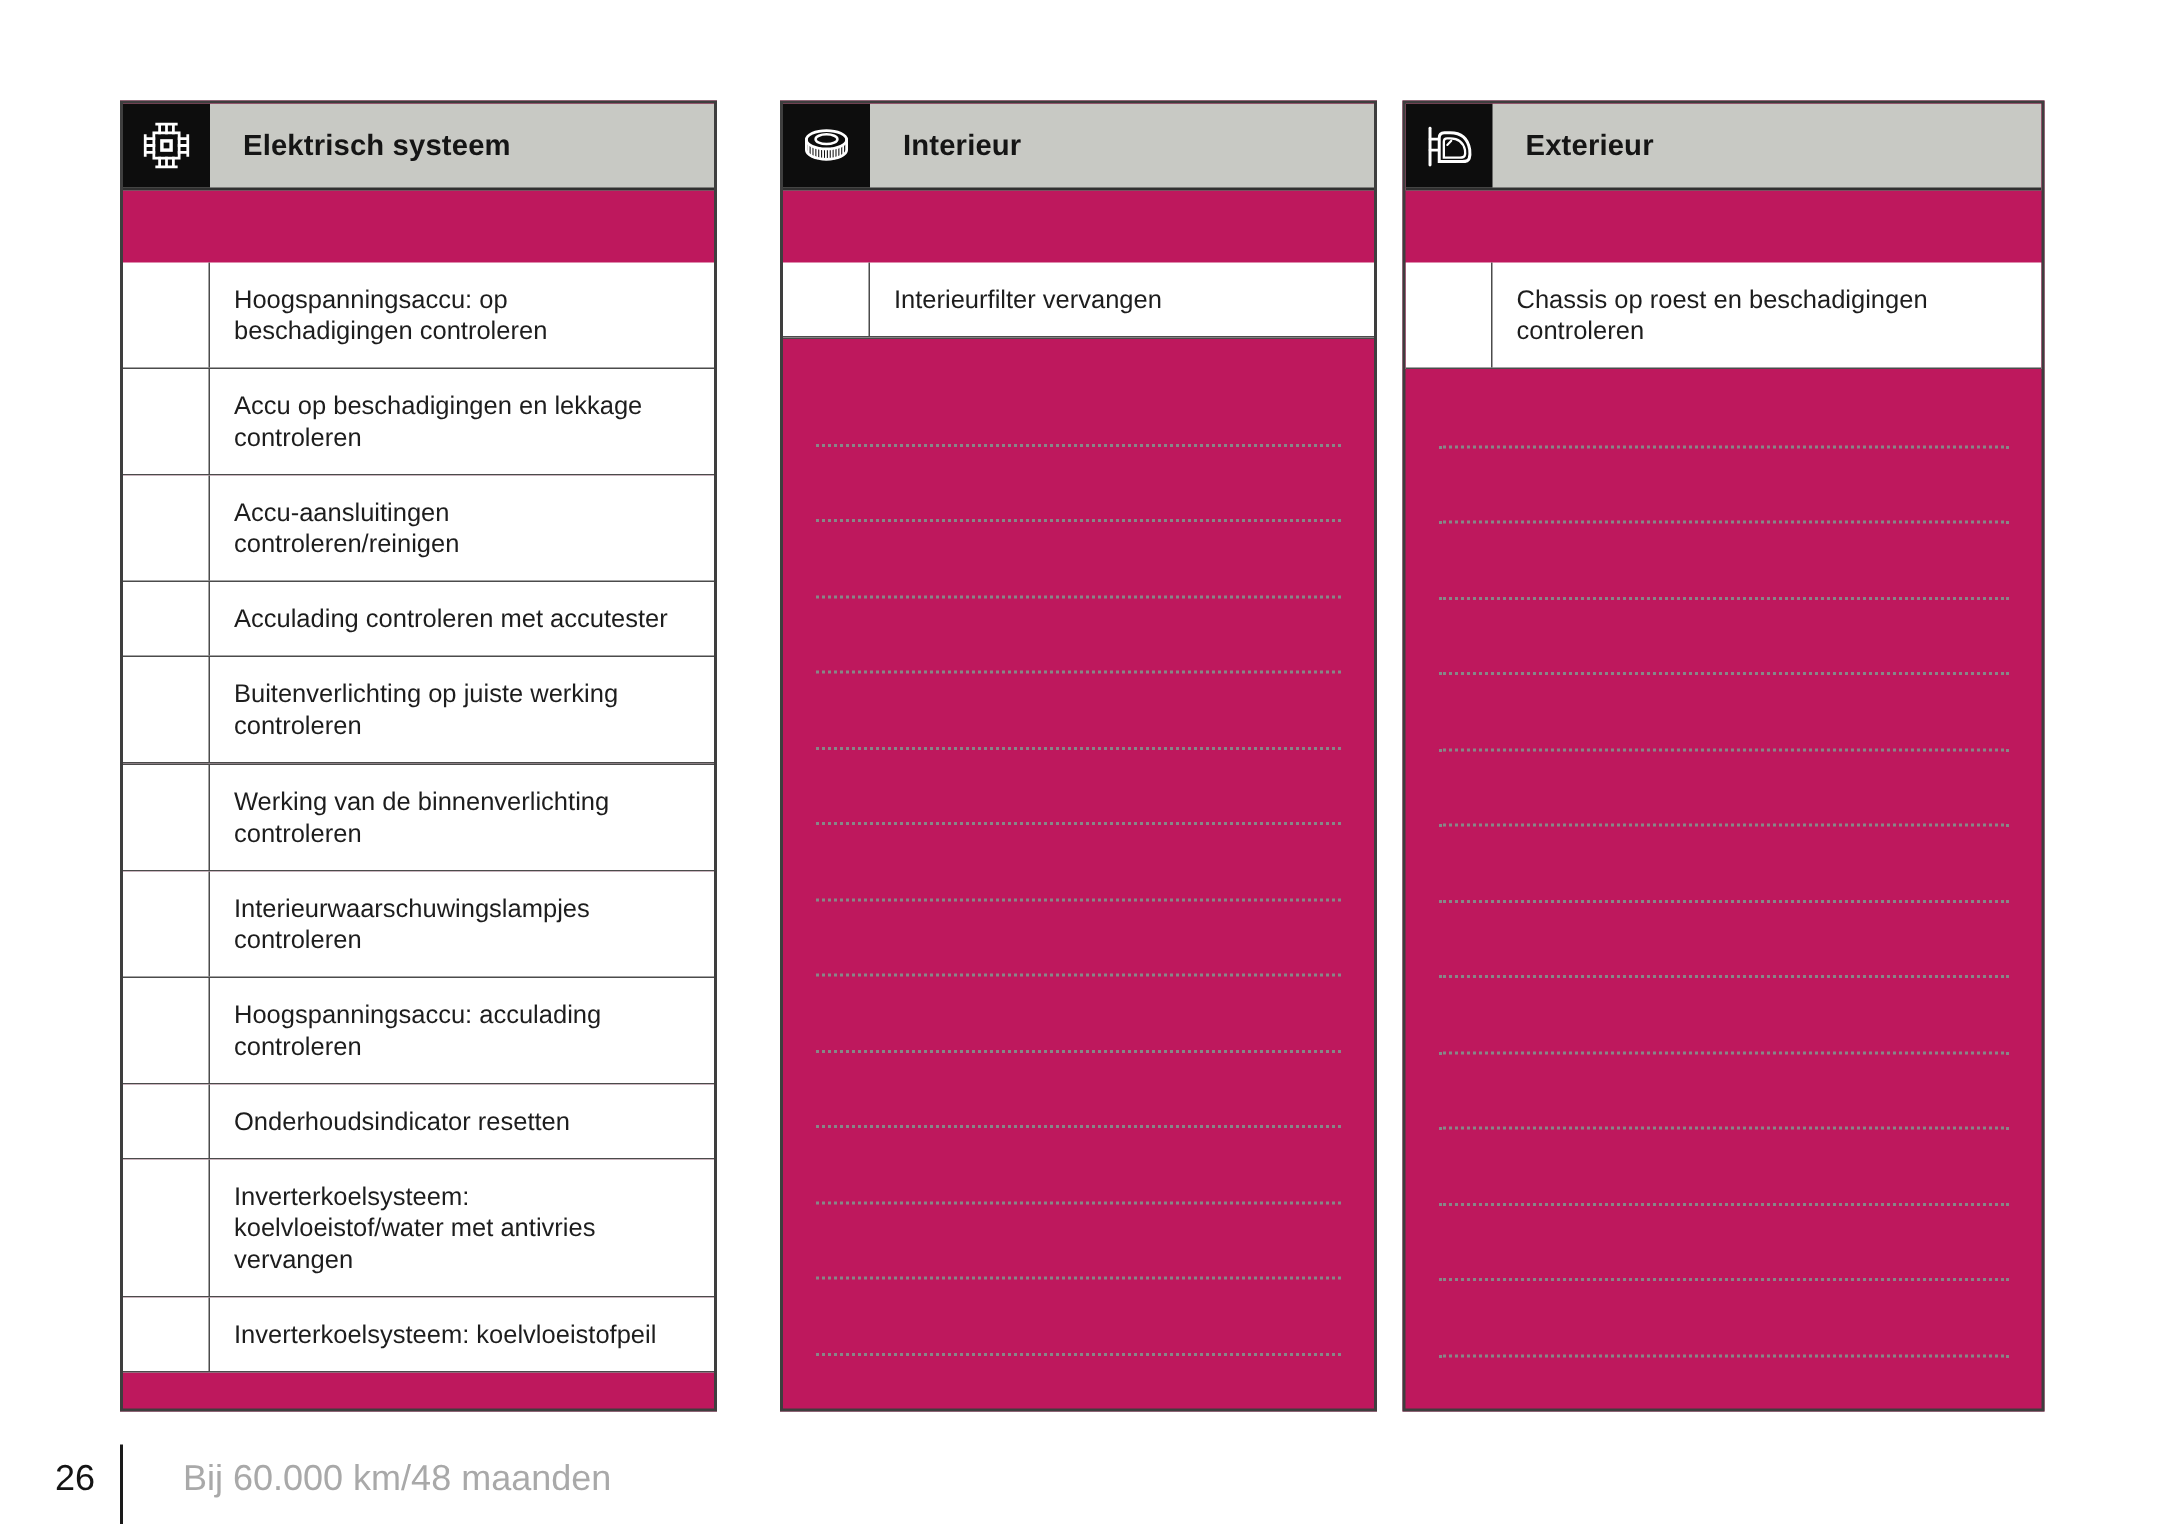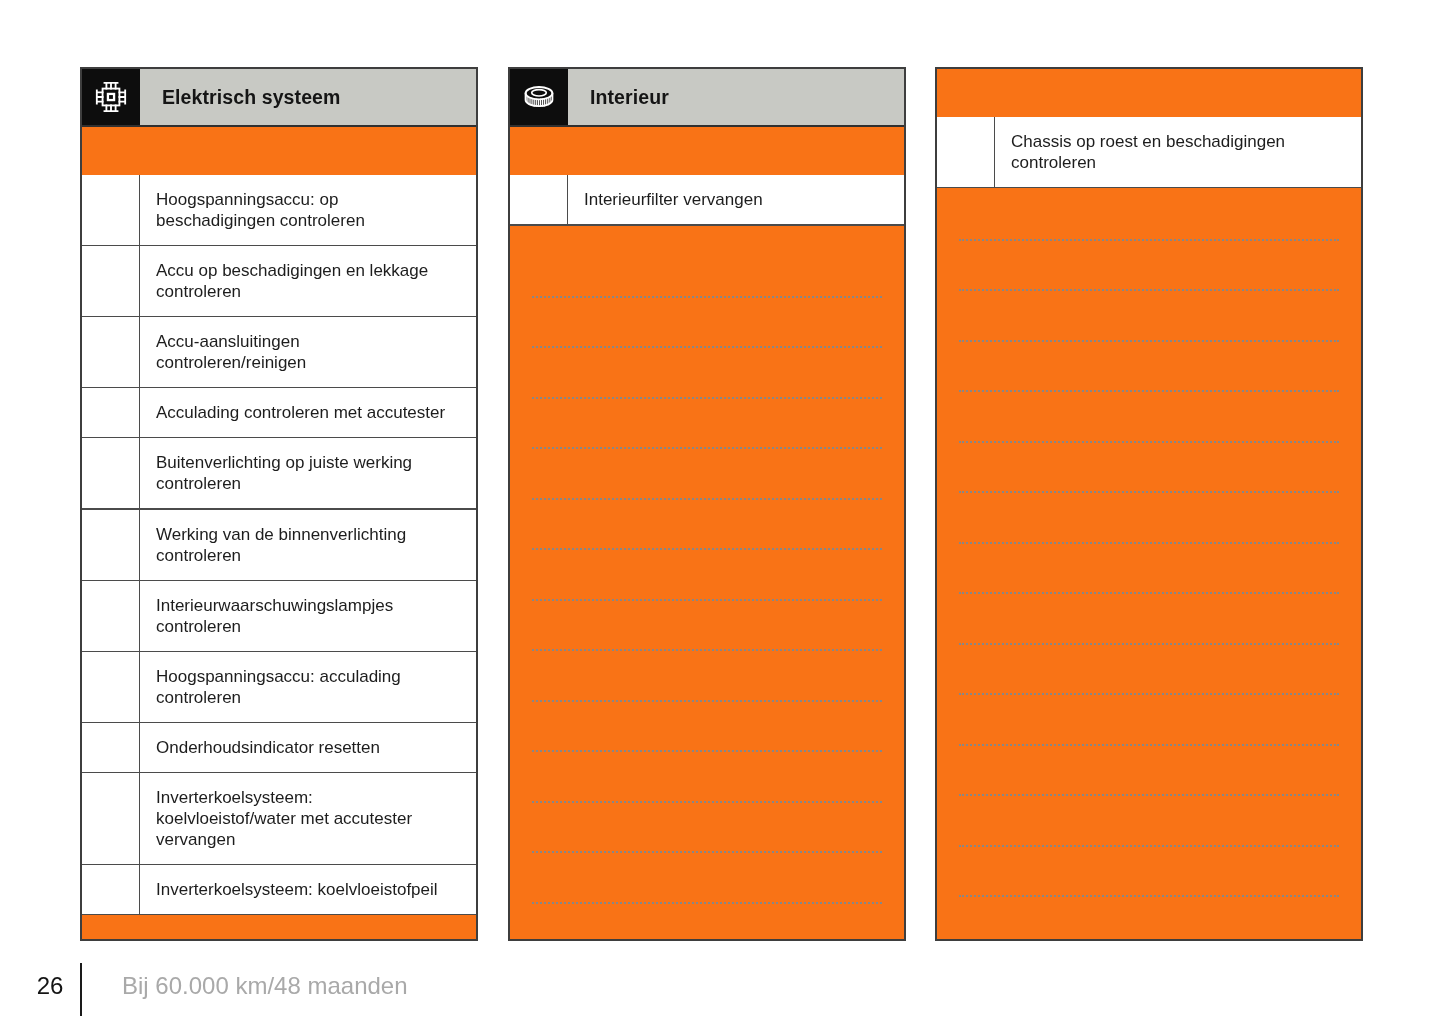--- a/index.html
+++ b/index.html
@@ -22,27 +22,27 @@
     width: 1445px;
     height: 1018px;
     background: #ffffff;
     overflow: hidden;
   }
   .table {
     position: absolute;
     top: 67px;
     height: 874px;
     border: 2px solid var(--table_border);
-    background: #f97316;
+    background: #be185d;
     display: flex;
     flex-direction: column;
     overflow: hidden;
   }
   .t0 { left: 80px;  width: 398px; }
-  .t1 { left: 508px; width: 398px; justify-content: flex-end; }
+  .t1 { left: 520px; width: 398px; justify-content: flex-end; }
   .t2 { left: 935px; width: 428px; }
 
   .thead {
     display: flex;
     height: 58px;
     flex: 0 0 58px;
     background: var(--header_bg);
     border-bottom: 2px solid #303030;
   }
   .icon-box {
@@ -224,21 +224,21 @@
     <div class="cb"></div>
     <div class="txt">
       <span class="txt-inner">Onderhoudsindicator resetten</span>
     </div>
   </div>
 
   <div class="row">
     <div class="cb"></div>
     <div class="txt">
       <span class="txt-inner">Inverterkoelsysteem:
-koelvloeistof/water met accutester
+koelvloeistof/water met antivries
 vervangen</span>
     </div>
   </div>
 
   <div class="row">
     <div class="cb"></div>
     <div class="txt">
       <span class="txt-inner">Inverterkoelsysteem: koelvloeistofpeil</span>
     </div>
   </div>
@@ -293,20 +293,32 @@
 
   <div class="dotline"></div>
 
   <div class="dotline"></div>
 
   <div class="dotline"></div>
 </div>
   </section>
 
   <section class="table t2">
+    <header class="thead">
+      <div class="icon-box">
+        <svg viewBox="0 0 60 60" fill="none" stroke="#ffffff" stroke-width="2.6" stroke-linecap="round">
+          <path d="M13.5 15 V47"></path>
+          <path stroke-width="2.4" d="M13.5 24.5 H21 M13.5 34 H21"></path>
+          <path d="M21.5 44 V23.5 Q21.5 19 26 19 H31 Q45.5 19 48 33.5 Q48.6 38.5 47.6 41.2 Q46.6 44 41.5 44 Z"></path>
+          <path stroke-width="2" d="M25.5 40.5 V26.5 Q25.5 23.8 28.3 23.8 H31 Q41.8 23.8 43.9 34 Q44.4 37.6 43.6 39 Q42.8 40.5 39.8 40.5 Z"></path>
+          <path stroke-width="1.8" d="M28.5 29.5 L32 25.8"></path>
+        </svg>
+      </div>
+      <div class="thead-label">Exterieur</div>
+    </header>
     <div class="rows">
   <div class="row">
     <div class="cb"></div>
     <div class="txt">
       <span class="txt-inner">Chassis op roest en beschadigingen
 controleren</span>
     </div>
   </div>
 </div>
     <div class="notes">

